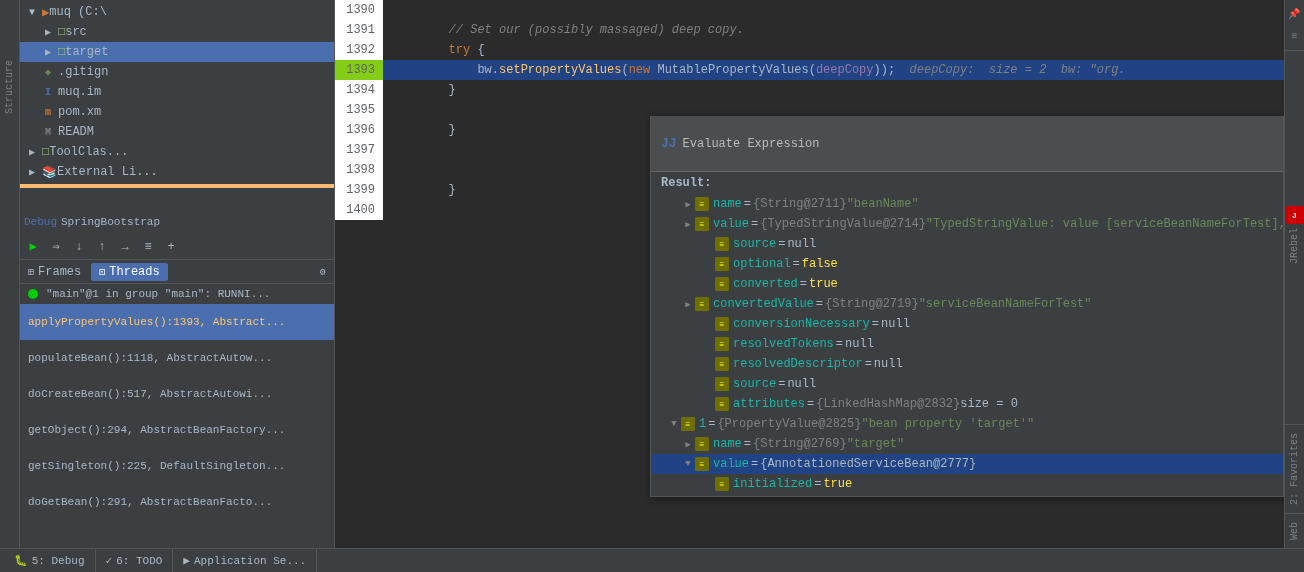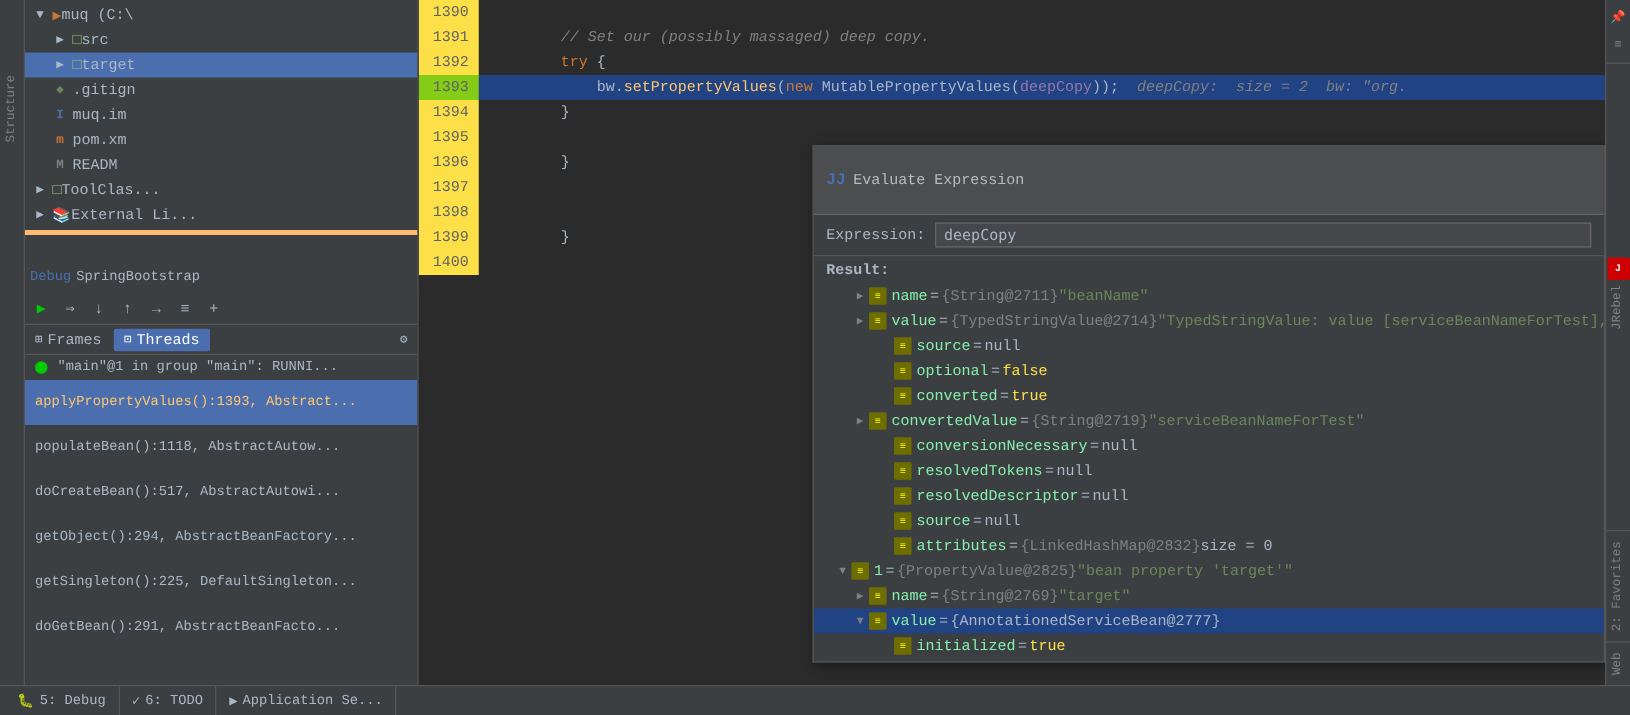--- a/index.html
+++ b/index.html
@@ -74,21 +74,21 @@
     }
 
     .code-line {
       display: flex;
       height: 20px;
       align-items: center;
     }
     .code-line.highlighted { background: #214283; }
 
     .line-num {
-      background: #fde047;
+      background: #ffffff;
       color: #606366;
       min-width: 48px;
       text-align: right;
       padding-right: 8px;
       height: 100%;
       display: flex;
       align-items: center;
       justify-content: flex-end;
       flex-shrink: 0;
     }
@@ -195,21 +195,21 @@
       color: #ffff00;
       font-size: 8px;
       display: inline-flex;
       align-items: center;
       justify-content: center;
       margin-right: 4px;
       border-radius: 1px;
       flex-shrink: 0;
     }
 
-    .field-name { color: #86efac; font-family: Liberation Mono, monospace; }
+    .field-name { color: #14b8a6; font-family: Liberation Mono, monospace; }
     .field-eq { color: #a9b7c6; margin: 0 2px; }
     .field-val-null { color: #a9b7c6; }
     .field-val-bool { color: #fde047; }
     .field-val-str { color: #6a8759; }
     .field-val-obj { color: #a9b7c6; }
     .field-ref { color: #808080; }
 
     .toolbar-btn {
       width: 22px;
       height: 22px;
@@ -499,24 +499,20 @@
       <div class="code-line">
         <div class="line-num">1400</div>
         <div class="line-content"></div>
       </div>
     </div>
 
     <div class="eval-overlay">
       <div class="eval-header">
         <span style="color:#4b6eaf; font-weight:bold; font-size:13px;">JJ</span>
         <span class="eval-title">Evaluate Expression</span>
-      </div>
-      <div class="eval-expression-row">
-        <span class="eval-label">Expression:</span>
-        <input class="eval-input" type="text" value="deepCopy" style="">
       </div>
       <div class="eval-result-label">Result:</div>
       <div class="eval-result">
 
         <div class="result-item" style="padding-left: 30px;">
           <span class="expand-arrow">▶</span>
           <span class="field-icon">≡</span>
           <span class="field-name">name</span>
           <span class="field-eq"> = </span>
           <span class="field-ref">{String@2711} </span>

